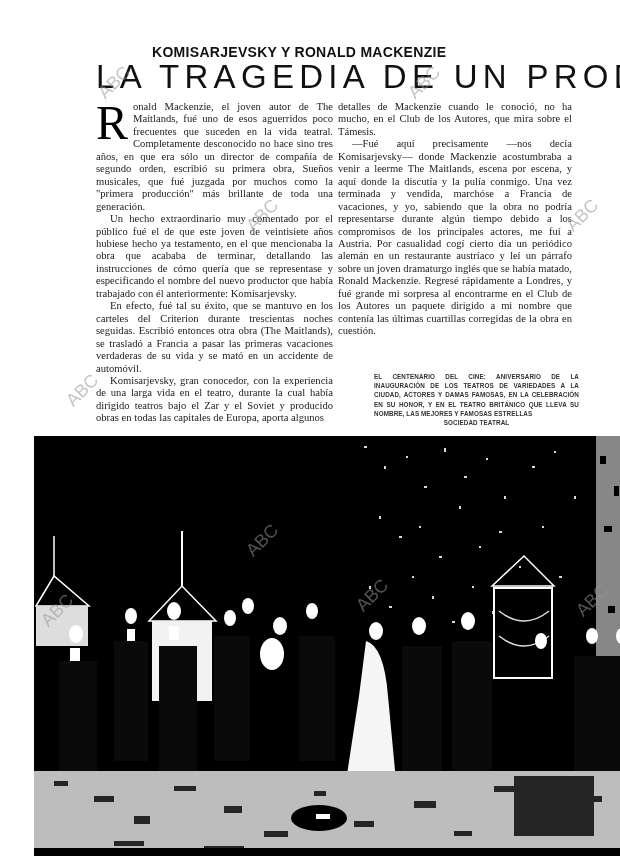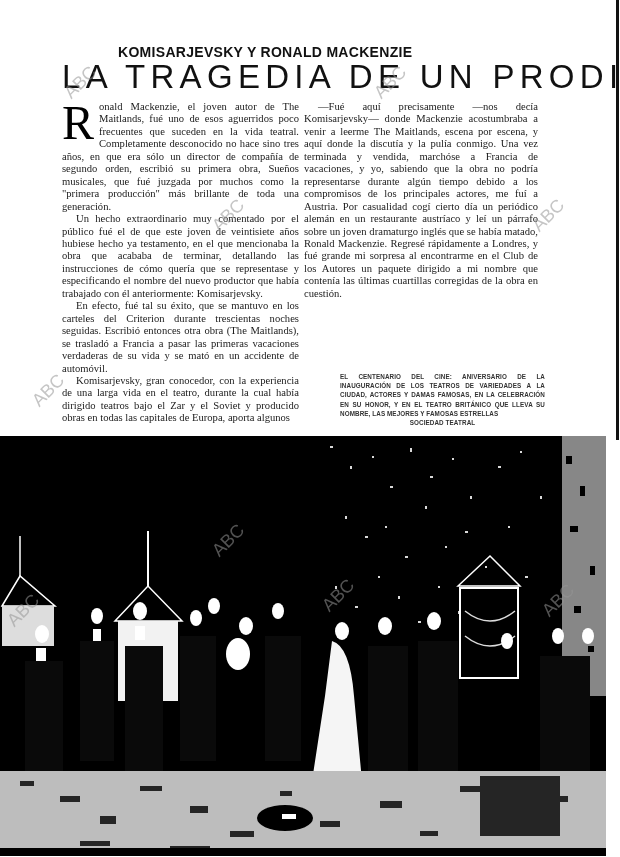--- a/index.html
+++ b/index.html
@@ -1,18 +1,18 @@
 <!DOCTYPE html>
 <html><head>
 <meta charset="utf-8">
 <style>
   html, body { margin: 0; padding: 0; background: #ffffff; }
   body { width: 620px; height: 857px; position: relative; overflow: hidden;
          font-family: "Liberation Serif", serif; color: #111; }
-  .page { position: absolute; inset: 0; background: #fff; }
+  .page { position: absolute; inset: 0; background: #fff; margin-left: 34px; }
   .right-rule { position: absolute; left: 616px; top: 0; width: 3px; height: 440px; background: #111; }
   .kicker { position: absolute; left: 118px; top: 44px; font-family: "Liberation Sans", sans-serif;
             font-size: 14px; font-weight: bold; letter-spacing: 0.3px; color: #111; }
   .headline { position: absolute; left: 62px; top: 58px; font-family: "Liberation Sans", sans-serif;
               font-size: 33px; letter-spacing: 5.3px; color: #111; font-weight: normal; white-space: nowrap; }
   .col { position: absolute; font-size: 10.6px; line-height: 12.45px; text-align: justify;
          color: #1a1a1a; hyphens: auto; }
   .col p { margin: 0; text-indent: 14px; }
   .col p.first { text-indent: 0; }
   .col-left { left: 62px; top: 101px; width: 237px; }
@@ -39,20 +39,21 @@
   <h1 class="headline" style="margin:0;">LA TRAGEDIA DE UN PRODIGIO</h1>
 
   <div class="col col-left">
     <p class="first"><span class="dropcap">R</span><span>onald Mackenzie, el joven autor de The Maitlands, fué uno de esos aguerridos poco frecuentes que suceden en la vida teatral. Completamente desconocido no hace sino tres años, en que era sólo un director de compañía de segundo orden, escribió su primera obra, Sueños musicales, que fué juzgada por muchos como la "primera producción" más brillante de toda una generación.</span></p>
     <p>Un hecho extraordinario muy comentado por el público fué el de que este joven de veintisiete años hubiese hecho ya testamento, en el que mencionaba la obra que acababa de terminar, detallando las instrucciones de cómo quería que se representase y especificando el nombre del nuevo productor que había trabajado con él anteriormente: Komisarjevsky.</p>
     <p>En efecto, fué tal su éxito, que se mantuvo en los carteles del Criterion durante trescientas noches seguidas. Escribió entonces otra obra (The Maitlands), se trasladó a Francia a pasar las primeras vacaciones verdaderas de su vida y se mató en un accidente de automóvil.</p>
     <p>Komisarjevsky, gran conocedor, con la experiencia de una larga vida en el teatro, durante la cual había dirigido teatros bajo el Zar y el Soviet y producido obras en todas las capitales de Europa, aporta algunos</p>
   </div>
 
   <div class="col col-right">
+    <p class="first">detalles de Mackenzie cuando le conoció, no ha mucho, en el Club de los Autores, que mira sobre el Támesis.</p>
     <p>—Fué aquí precisamente —nos decía Komisarjevsky— donde Mackenzie acostumbraba a venir a leerme The Maitlands, escena por escena, y aquí donde la discutía y la pulía conmigo. Una vez terminada y vendida, marchóse a Francia de vacaciones, y yo, sabiendo que la obra no podría representarse durante algún tiempo debido a los compromisos de los principales actores, me fuí a Austria. Por casualidad cogí cierto día un periódico alemán en un restaurante austríaco y leí un párrafo sobre un joven dramaturgo inglés que se había matado, Ronald Mackenzie. Regresé rápidamente a Londres, y fué grande mi sorpresa al encontrarme en el Club de los Autores un paquete dirigido a mi nombre que contenía las últimas cuartillas corregidas de la obra en cuestión.</p>
   </div>
 
   <div class="caption">
     <span>El centenario del cine: aniversario de la inauguración de los teatros de variedades a la ciudad, actores y damas famosas, en la celebración en su honor, y en el teatro británico que lleva su nombre, las mejores y famosas estrellas</span>
     <span class="last">sociedad teatral</span>
   </div>
 
   <div class="photo">
     <svg width="606" height="420" viewBox="0 0 606 420">

